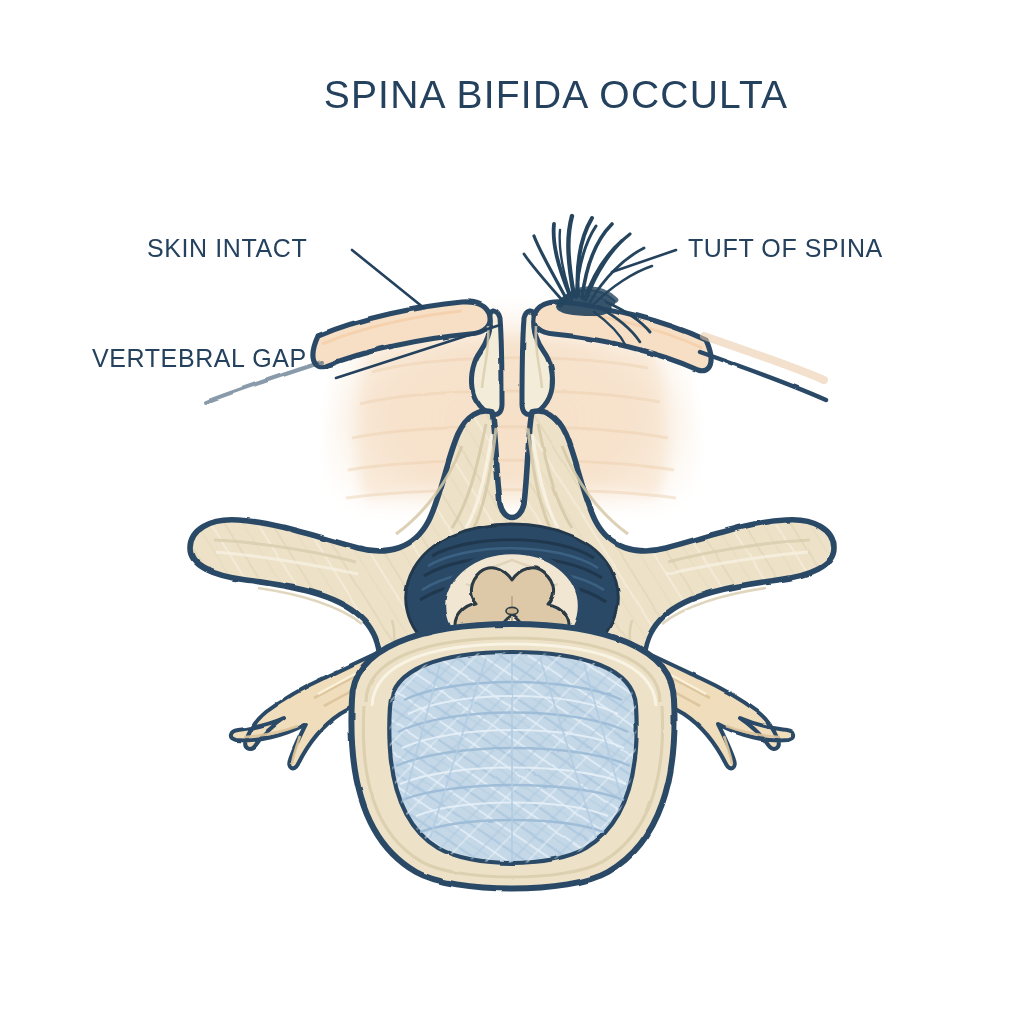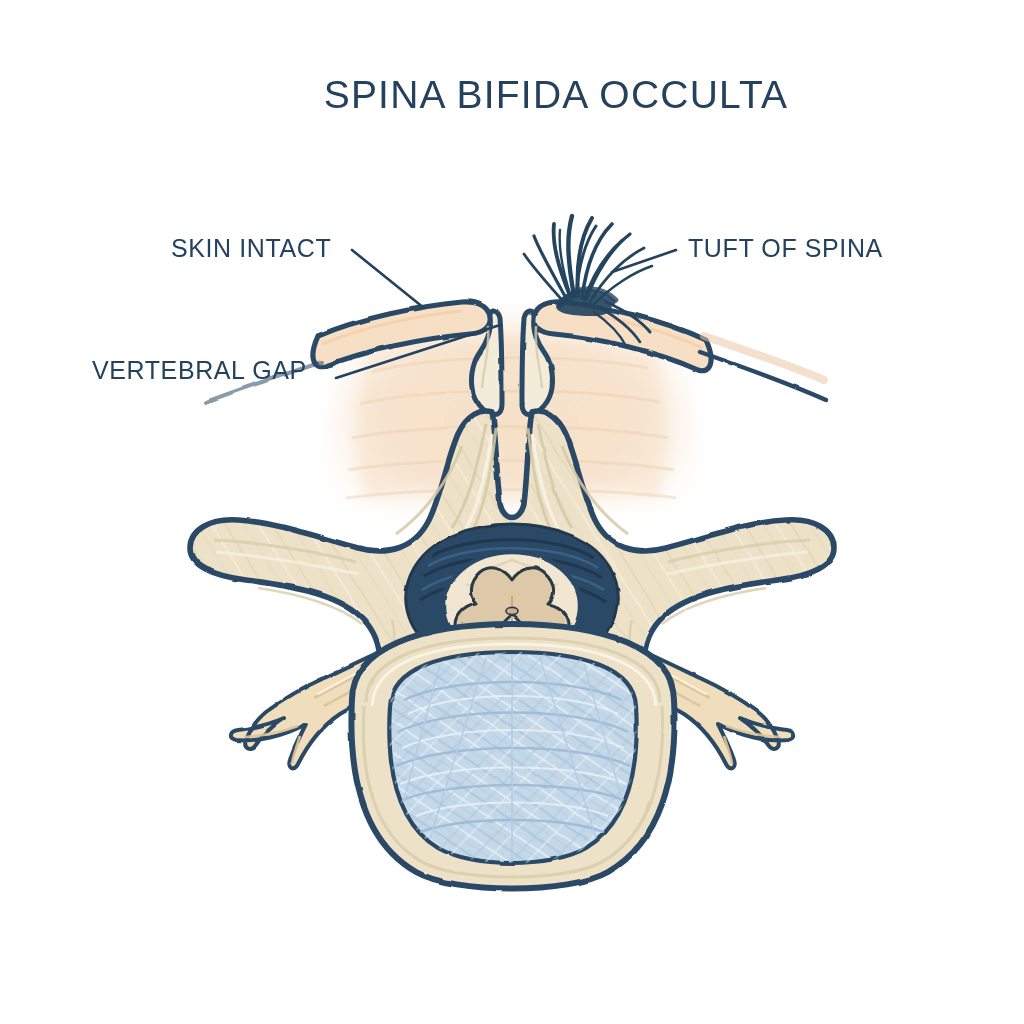--- a/index.html
+++ b/index.html
@@ -36,22 +36,22 @@
   }
   .label {
     position: absolute;
     font-size: 25px;
     letter-spacing: 0.6px;
     color: #24415e;
     font-family: "Liberation Sans", sans-serif;
     white-space: nowrap;
     font-weight: 400;
   }
-  #label-skin-intact  { left: 171px; top: 234px; }
-  #label-vertebral-gap{ left: 92px;  top: 356px; }
+  #label-skin-intact  { left: 147px; top: 234px; }
+  #label-vertebral-gap{ left: 92px;  top: 344px; }
   #label-tuft-of-hair { left: 688px; top: 234px; }
   svg.art {
     position: absolute;
     top: 0; left: 0;
     width: 1024px;
     height: 1024px;
   }
 </style>
 </head>
 <body>

